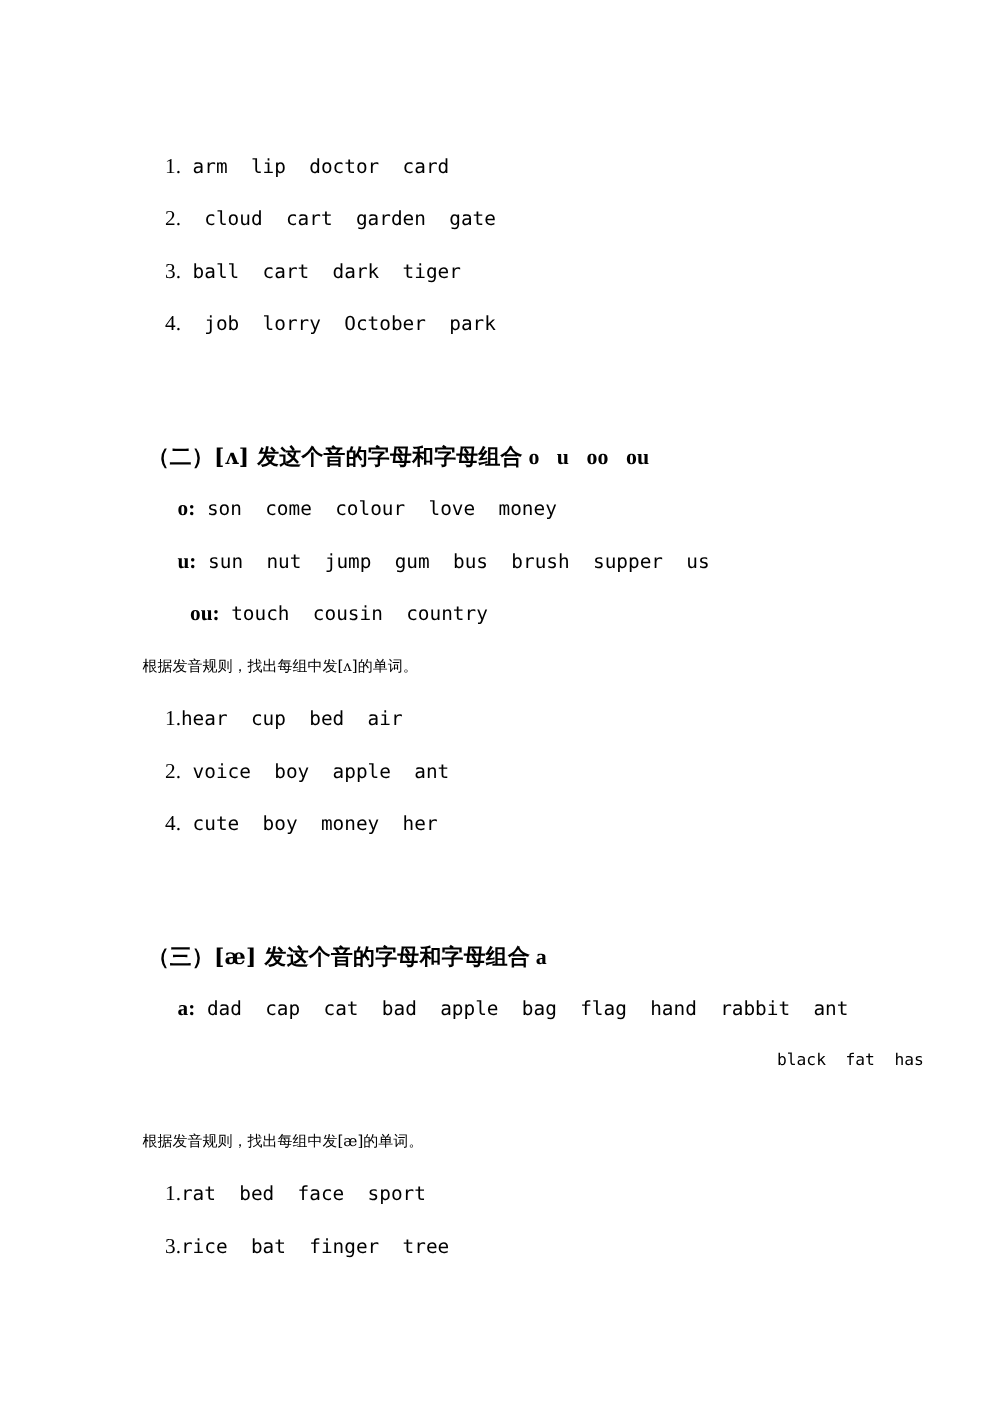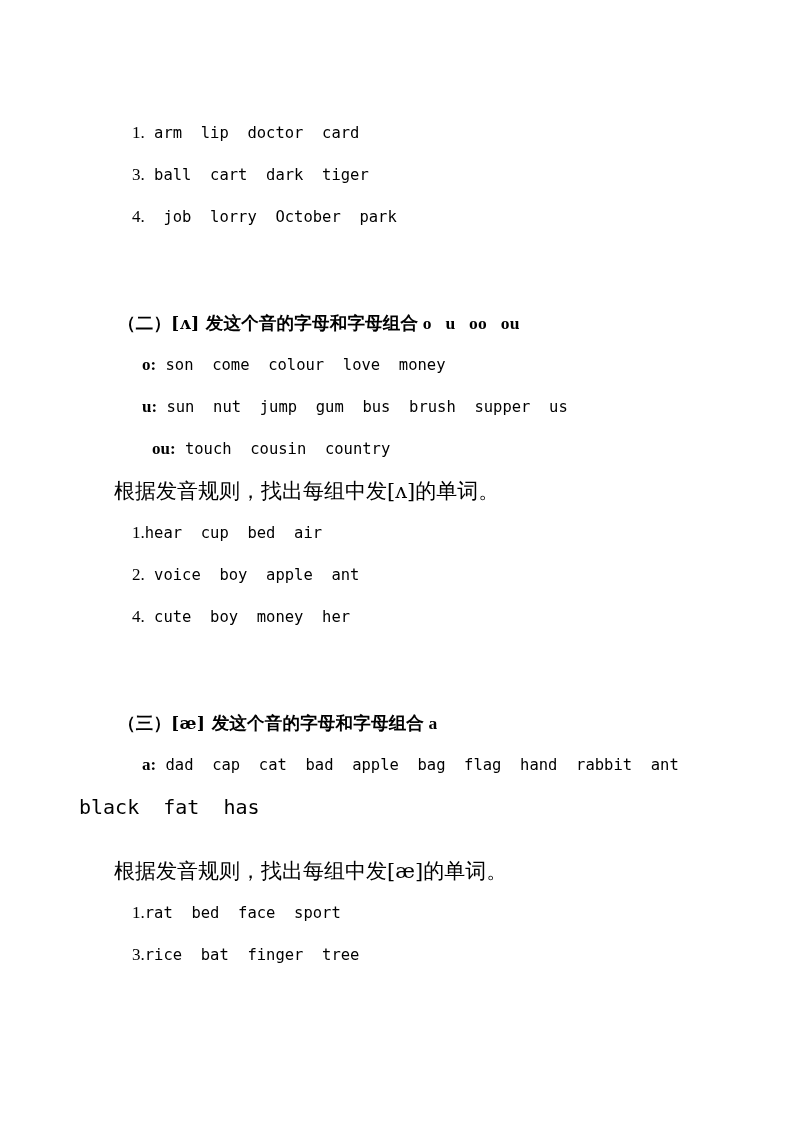--- a/index.html
+++ b/index.html
@@ -56,21 +56,21 @@
   .heading .letters {
     font-family: "Liberation Serif", "DejaVu Serif", serif;
     font-weight: bold;
   }
 
   
   .instruct {
     padding-left: 35px;
     font-family: "DejaVu Serif", "Liberation Serif", serif;
     font-weight: normal;
-    font-size: 21px;
+    font-size: 12px;
   }
   .instruct .ipa {
     font-family: "DejaVu Serif", serif;
   }
 
   
   .item {
     padding-left: 53px;
     font-family: "DejaVu Sans Mono", "Liberation Mono", monospace;
     font-size: 15.5px;
@@ -89,31 +89,33 @@
   .rule.indent-wide { padding-left: 73px; }
   .rule .key {
     font-family: "Liberation Serif", "DejaVu Serif", serif;
     font-weight: bold;
     font-size: 17px;
   }
   
   .wrap {
     padding-left: 0;
     font-family: "DejaVu Sans Mono", "Liberation Mono", monospace;
-    font-size: 20px;
+    font-size: 13px;
+    text-align: right;
   }
 </style>
 </head>
 <body>
 
 <div class="page">
   <div class="content">
 
     <div>
       <div class="line item"><span class="num">1.</span><span> </span><span>arm  lip  doctor  card</span></div>
+      <div class="line item"><span class="num">2.</span><span>  </span><span>cloud  cart  garden  gate</span></div>
       <div class="line item"><span class="num">3.</span><span> </span><span>ball  cart  dark  tiger</span></div>
       <div class="line item"><span class="num">4.</span><span>  </span><span>job  lorry  October  park</span></div>
     </div>
 
     <div class="blank"></div>
     <div class="blank half"></div>
 
     <div>
       <div class="line heading"><span class="cn">（二）</span><span class="ipa">[ʌ]</span><span class="cn"> 发这个音的字母和字母组合</span><span class="letters"> o   u   oo   ou</span></div>
 

